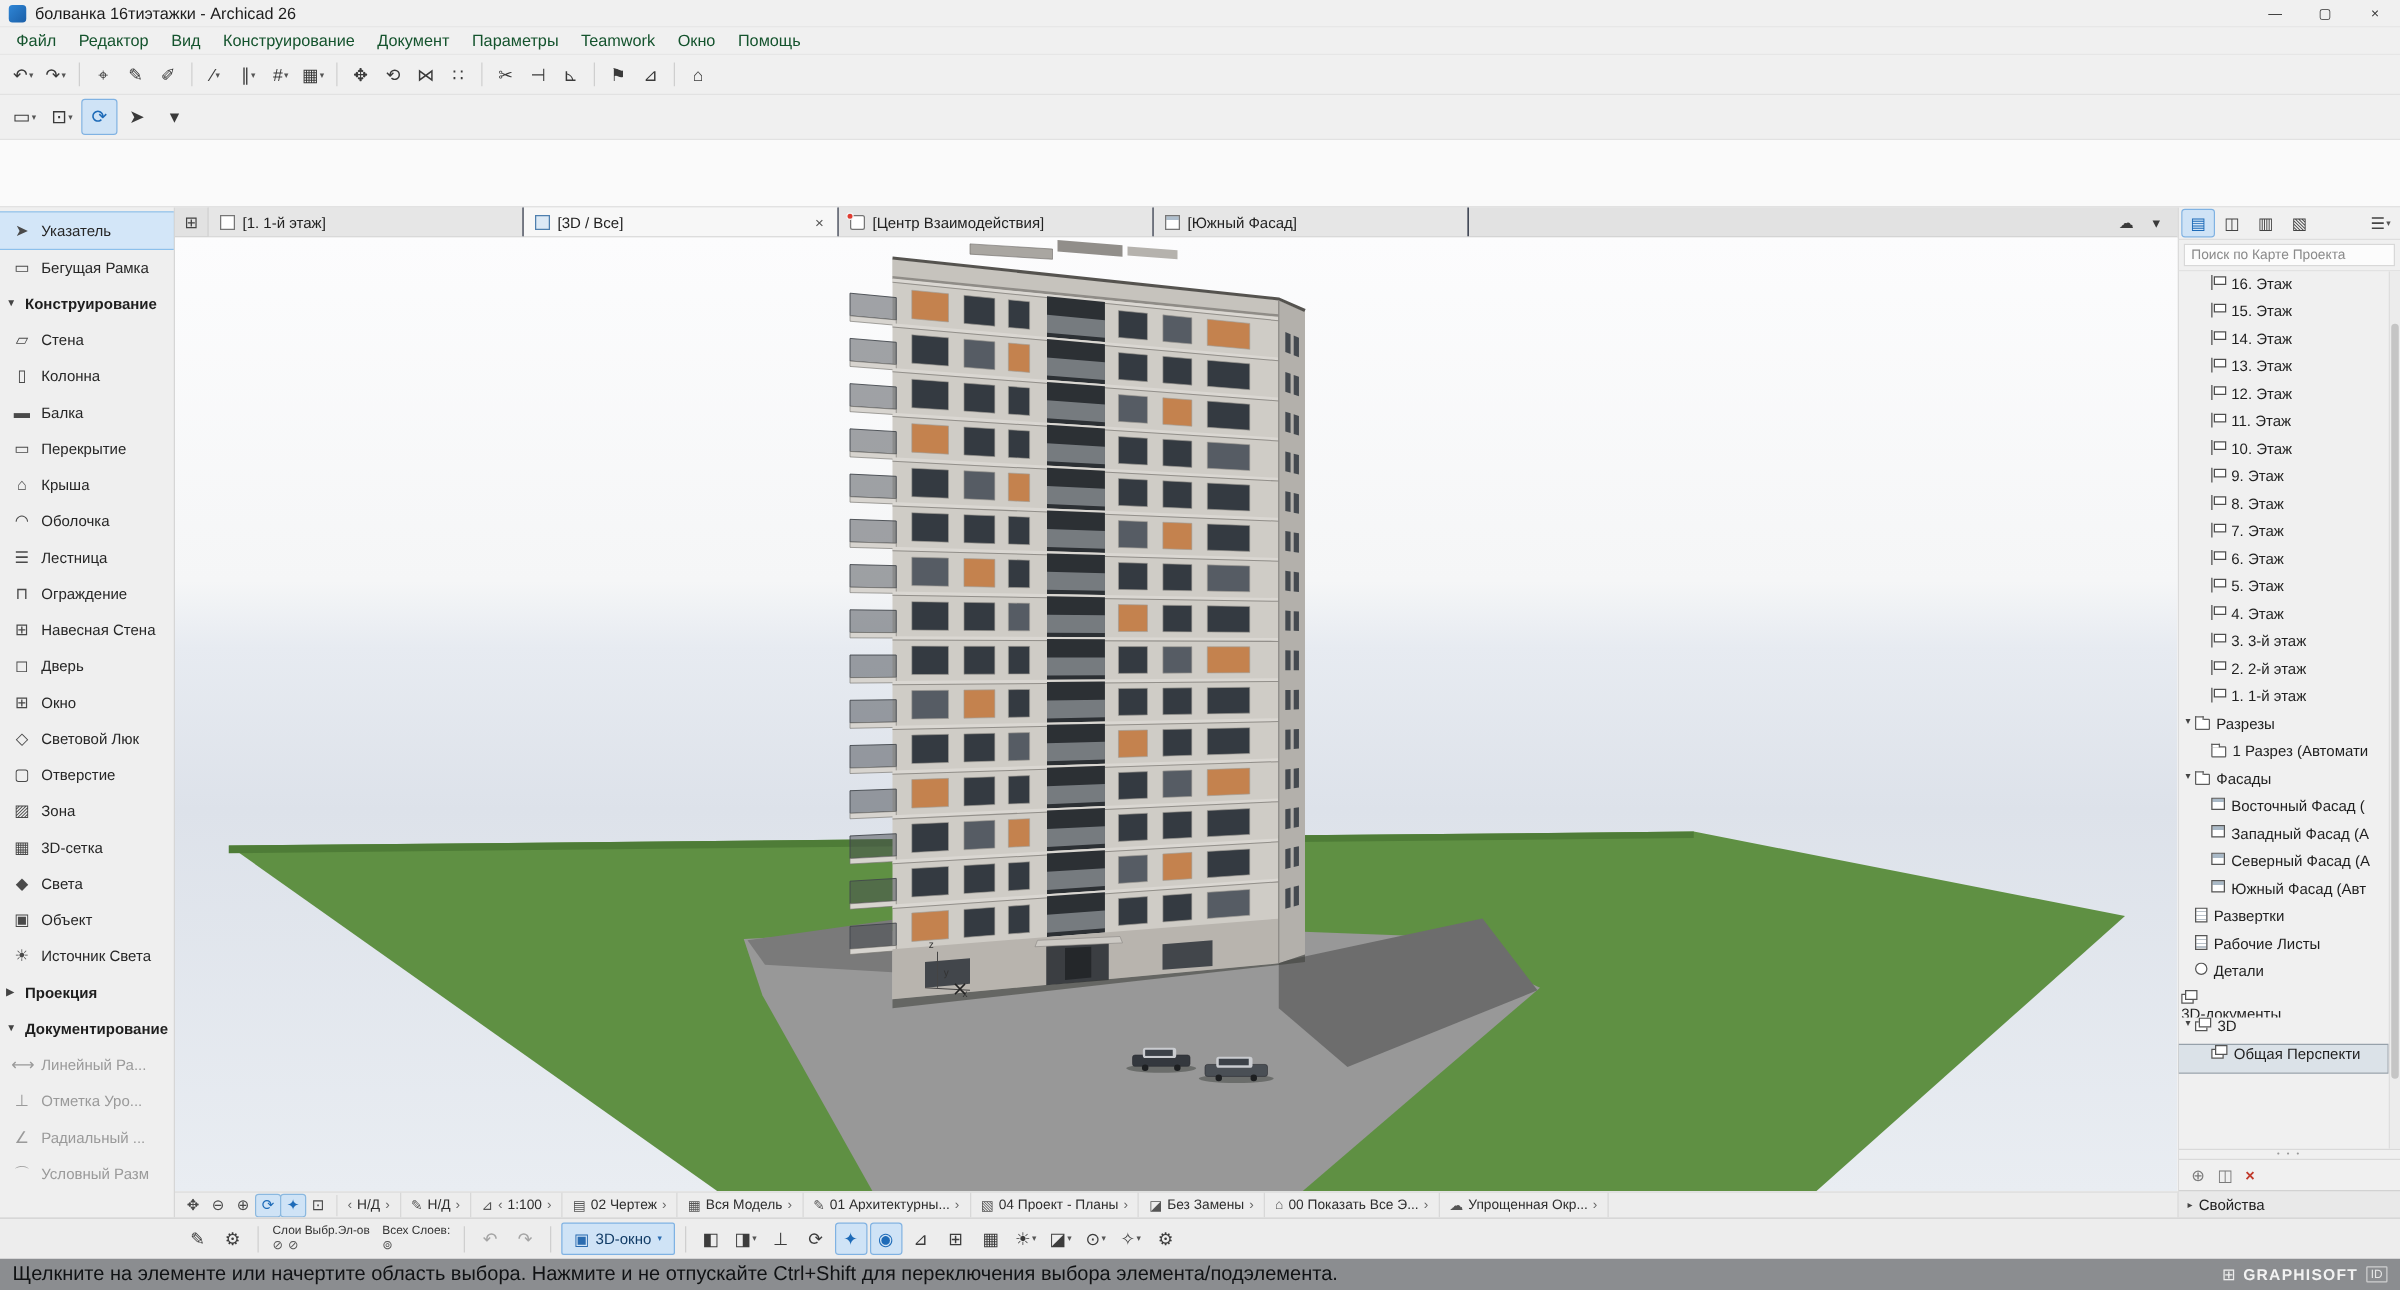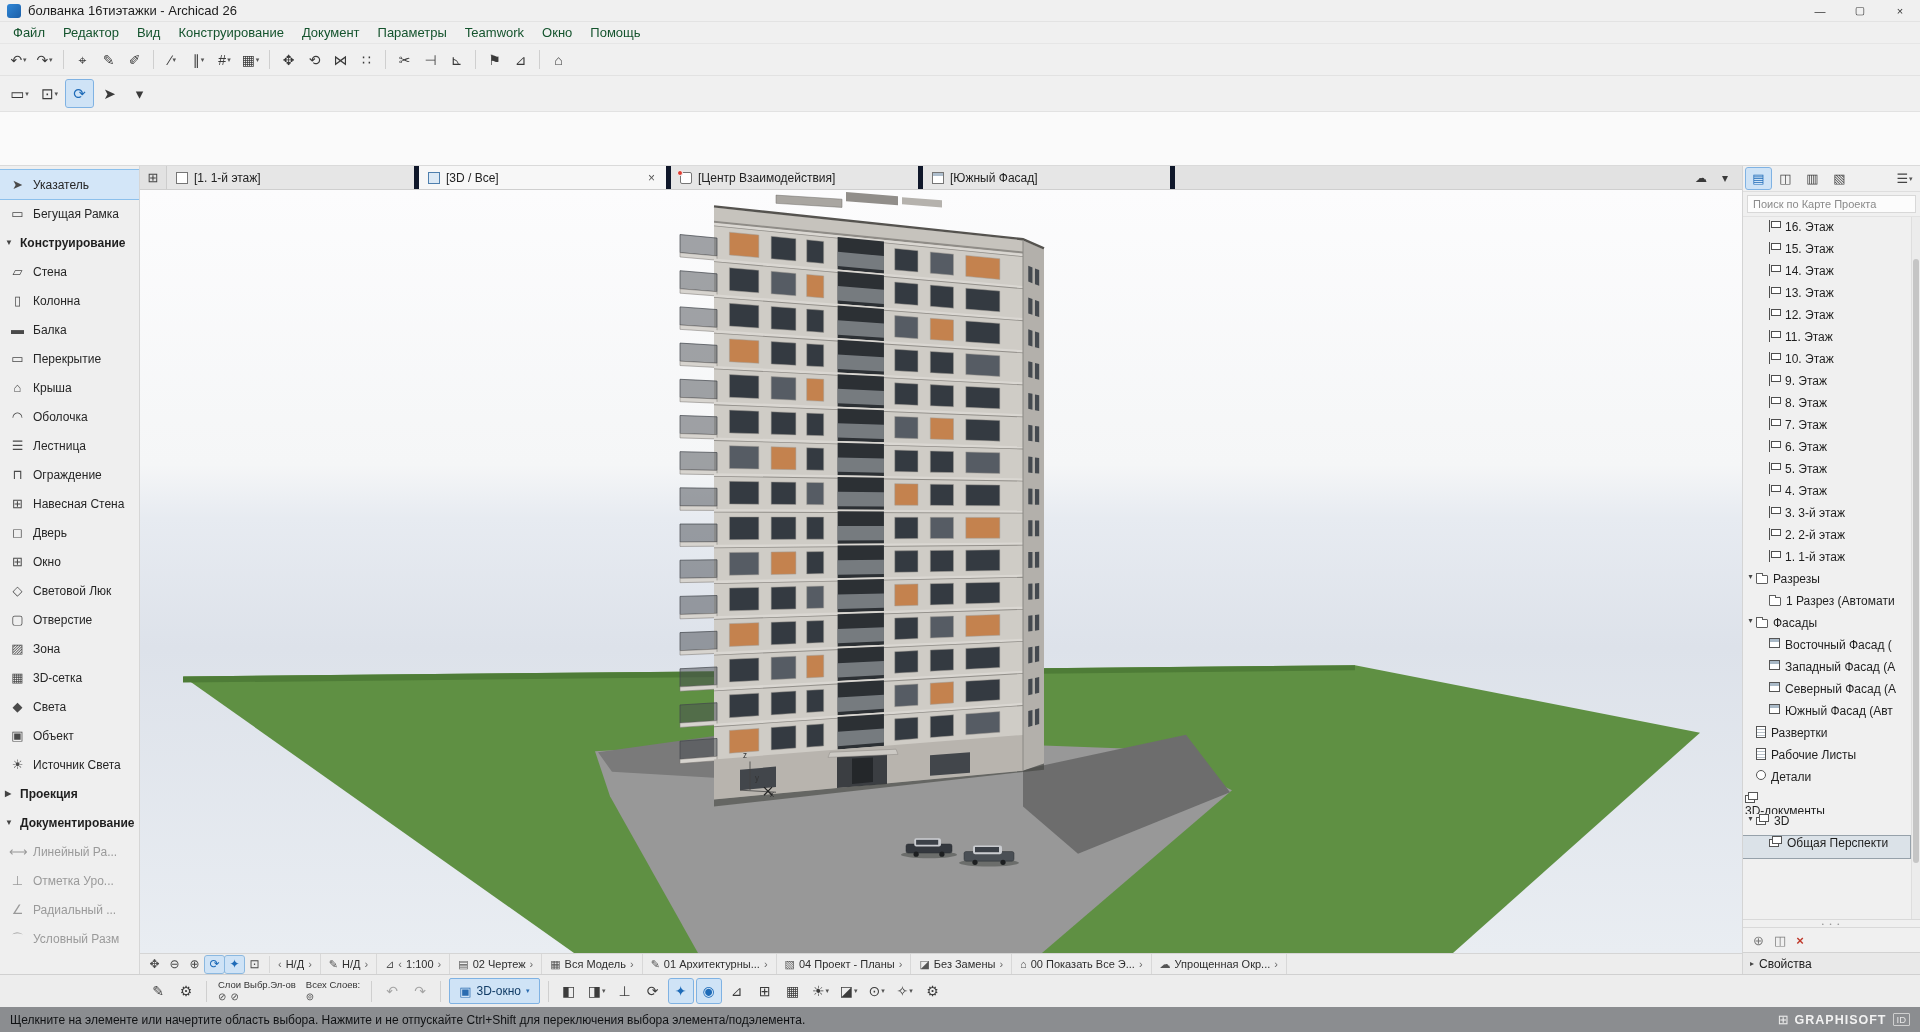--- a/index.html
+++ b/index.html
@@ -40,21 +40,21 @@
   .tool-row .ticon{width:17px;flex:none;text-align:center;font-size:13px;color:#4a4a4a}
   .tool-row.selected{background:#d3e6f8;outline:1px solid #8cc0ec}
   .tool-row.muted .ticon,.tool-row.muted{color:#9a9a9a}
   .tool-section{height:29px;display:flex;align-items:center;gap:6px;padding-left:5px;font-size:12px;color:#1e1e1e;font-weight:700;white-space:nowrap}
   .tool-section .chev{font-size:8px;color:#444;width:9px}
 
   
   #center{flex:1;display:flex;flex-direction:column;min-width:0}
   #tabstrip{height:24px;flex:none;background:#e2e2e2;border-bottom:1px solid #cfcfcf;display:flex;align-items:stretch}
   .tabpre{width:27px;display:flex;align-items:center;justify-content:center;color:#444;font-size:13px;border-right:1px solid #cdcdcd}
-  .tab{width:252px;display:flex;align-items:center;gap:6px;padding:0 9px;font-size:12px;color:#222;background:#e6e6e6;border-right:5px solid #0f172a;white-space:nowrap;overflow:hidden}
+  .tab{width:252px;display:flex;align-items:center;gap:6px;padding:0 9px;font-size:12px;color:#222;background:#e6e6e6;border-right:1px solid #0f172a;white-space:nowrap;overflow:hidden}
   .tab.active{background:#f7f7f7}
   .tabicon{width:12px;height:12px;flex:none;position:relative}
   .ti-plan{border:1px solid #767676;background:#fff}
   .ti-cube{border:1px solid #4e7fae;background:#dce9f5}
   .ti-chat{border:1px solid #767676;background:#fff;border-radius:2px}
   .ti-elev{border:1px solid #767676;background:linear-gradient(#aebecd 3px,#fff 3px)}
   .badge{position:absolute;left:-4px;top:-3px;width:6px;height:6px;border-radius:50%;background:#e03c31;border:1px solid #f4f4f4}
   .tablabel{overflow:hidden;text-overflow:ellipsis}
   .tabclose{margin-left:auto;color:#555;font-size:12px;padding:0 2px}
   #tabright{margin-left:auto;display:flex;align-items:center;gap:2px;padding-right:6px}
@@ -117,21 +117,21 @@
   .b3sep{width:1px;height:21px;background:#cfcfcf;margin:0 4px;flex:none}
   .layercol{display:flex;flex-direction:column;justify-content:center;line-height:1.15;margin:0 3px}
   .layercol .llab{font-size:9.5px;color:#333;white-space:nowrap}
   .layercol .lics{display:flex;gap:4px;font-size:10px;color:#555}
   #btn3dwin{display:flex;align-items:center;gap:5px;height:26px;padding:0 9px;background:#cfe3f6;border:1px solid #7fb2e3;border-radius:2px;font-size:12px;color:#123c66;white-space:nowrap}
   #btn3dwin .bw-icn{color:#2b6cb0;font-size:13px}
   #btn3dwin .cdd{font-size:7px;color:#2b6cb0}
 
   
   #statusbar{height:25px;flex:none;background:#8b8d90;display:flex;align-items:center;padding:0 10px;gap:10px}
-  #statusmsg{font-size:12px;color:#101214;white-space:nowrap;overflow:hidden;text-overflow:ellipsis;flex:1}
+  #statusmsg{font-size:16px;color:#101214;white-space:nowrap;overflow:hidden;text-overflow:ellipsis;flex:1}
   #brand{display:flex;align-items:center;gap:6px;flex:none}
   #brand .gsgrid{color:#ededed;font-size:13px}
   #brand .bname{color:#f2f2f2;font-size:12.5px;font-weight:700;letter-spacing:1px}
   #brand .idbadge{color:#e6e6e6;border:1px solid #cfcfcf;font-size:9.5px;padding:0 3px;border-radius:1px}
 </style>
 </head>
 <body>
 
 <div id="root">
 

